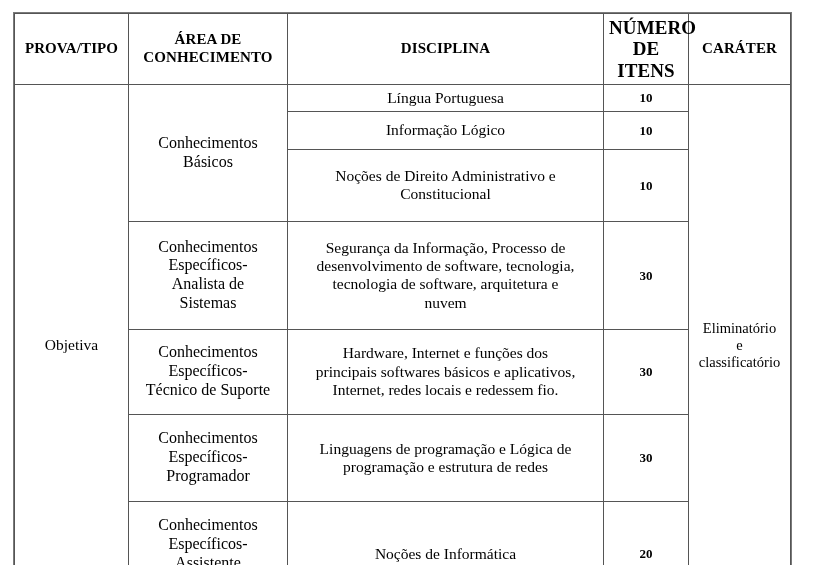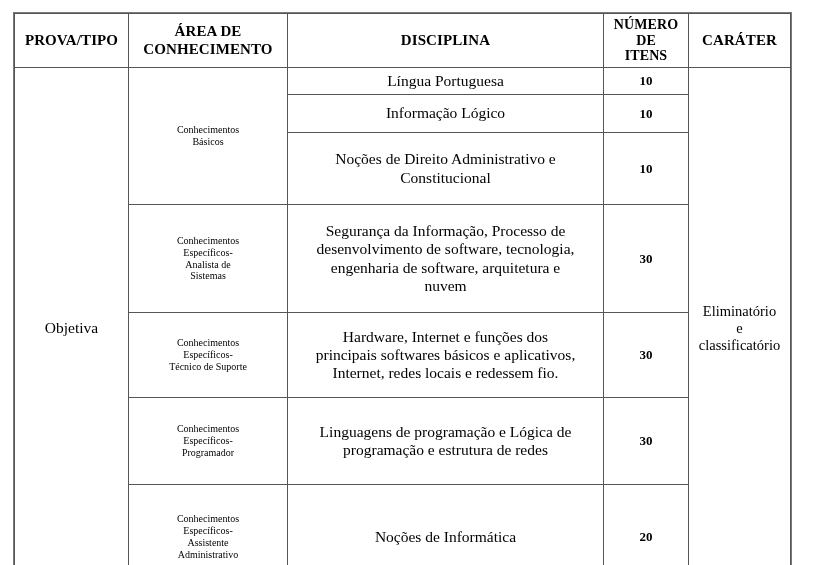--- a/index.html
+++ b/index.html
@@ -63,34 +63,34 @@
   col.c-carat   { width: 102px; }
 
   
   thead th {
     font-weight: bold;
     font-size: 15px;
     letter-spacing: 0.1px;
     height: 44px;
   }
   thead th.hdr-num {
-    font-size: 14px;
+    font-size: 19px;
     line-height: 1.12;
   }
 
   
   tbody td {
     font-size: 15.5px;
     font-weight: normal;
   }
   td.cell-prova {
     font-size: 15.5px;
   }
   td.cell-area {
-    font-size: 10px;
+    font-size: 16px;
     line-height: 1.22;
   }
   td.cell-disc {
     font-size: 15.5px;
     line-height: 1.22;
     margin-top: 47px;
   }
   td.cell-num {
     font-weight: bold;
     font-size: 13px;
@@ -179,21 +179,21 @@
         <tr class="r-ana">
           <td class="cell-area">
             <span class="nowrap-line">Conhecimentos</span>
             <span class="nowrap-line">Específicos-</span>
             <span class="nowrap-line">Analista de</span>
             <span class="nowrap-line">Sistemas</span>
           </td>
           <td class="cell-disc">
             <span class="nowrap-line">Segurança da Informação, Processo de</span>
             <span class="nowrap-line">desenvolvimento de software, tecnologia,</span>
-            <span class="nowrap-line">engenharia de software, arquitetura e</span>
+            <span class="nowrap-line">tecnologia de software, arquitetura e</span>
             <span class="nowrap-line">nuvem</span>
           </td>
           <td class="cell-num">30</td>
         </tr>
 
         <tr class="r-tec">
           <td class="cell-area">
             <span class="nowrap-line">Conhecimentos</span>
             <span class="nowrap-line">Específicos-</span>
             <span class="nowrap-line">Técnico de Suporte</span>

